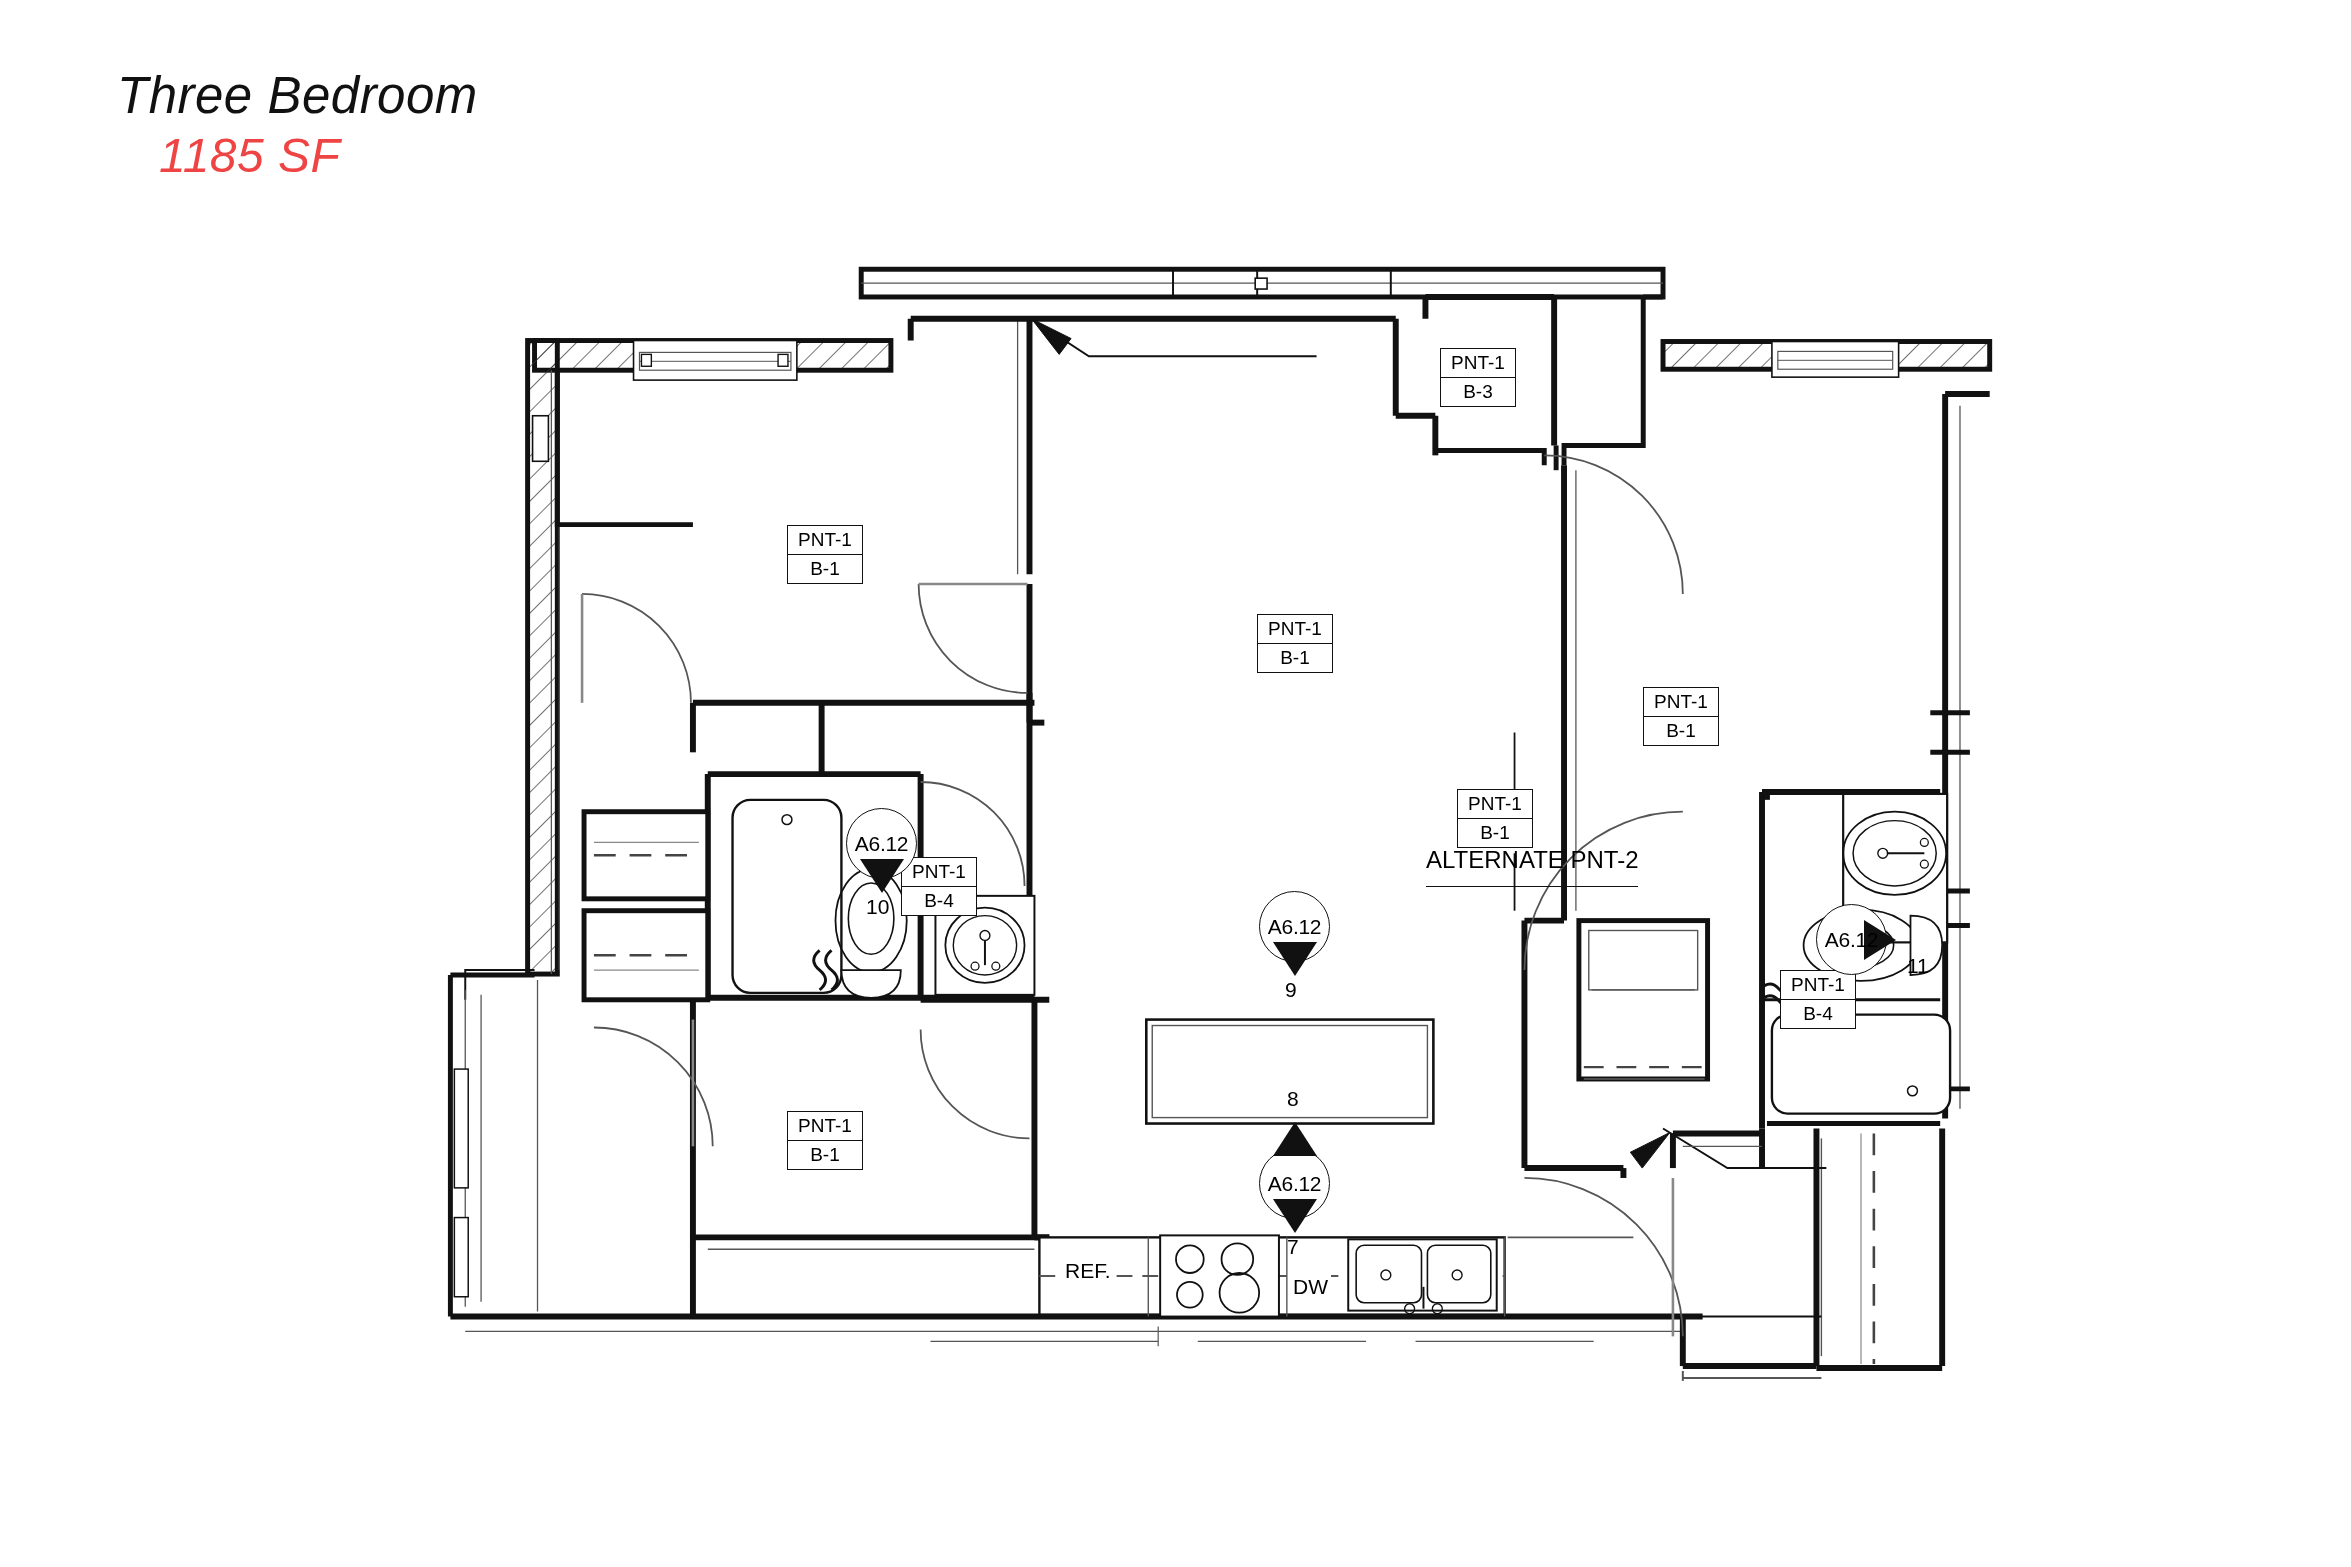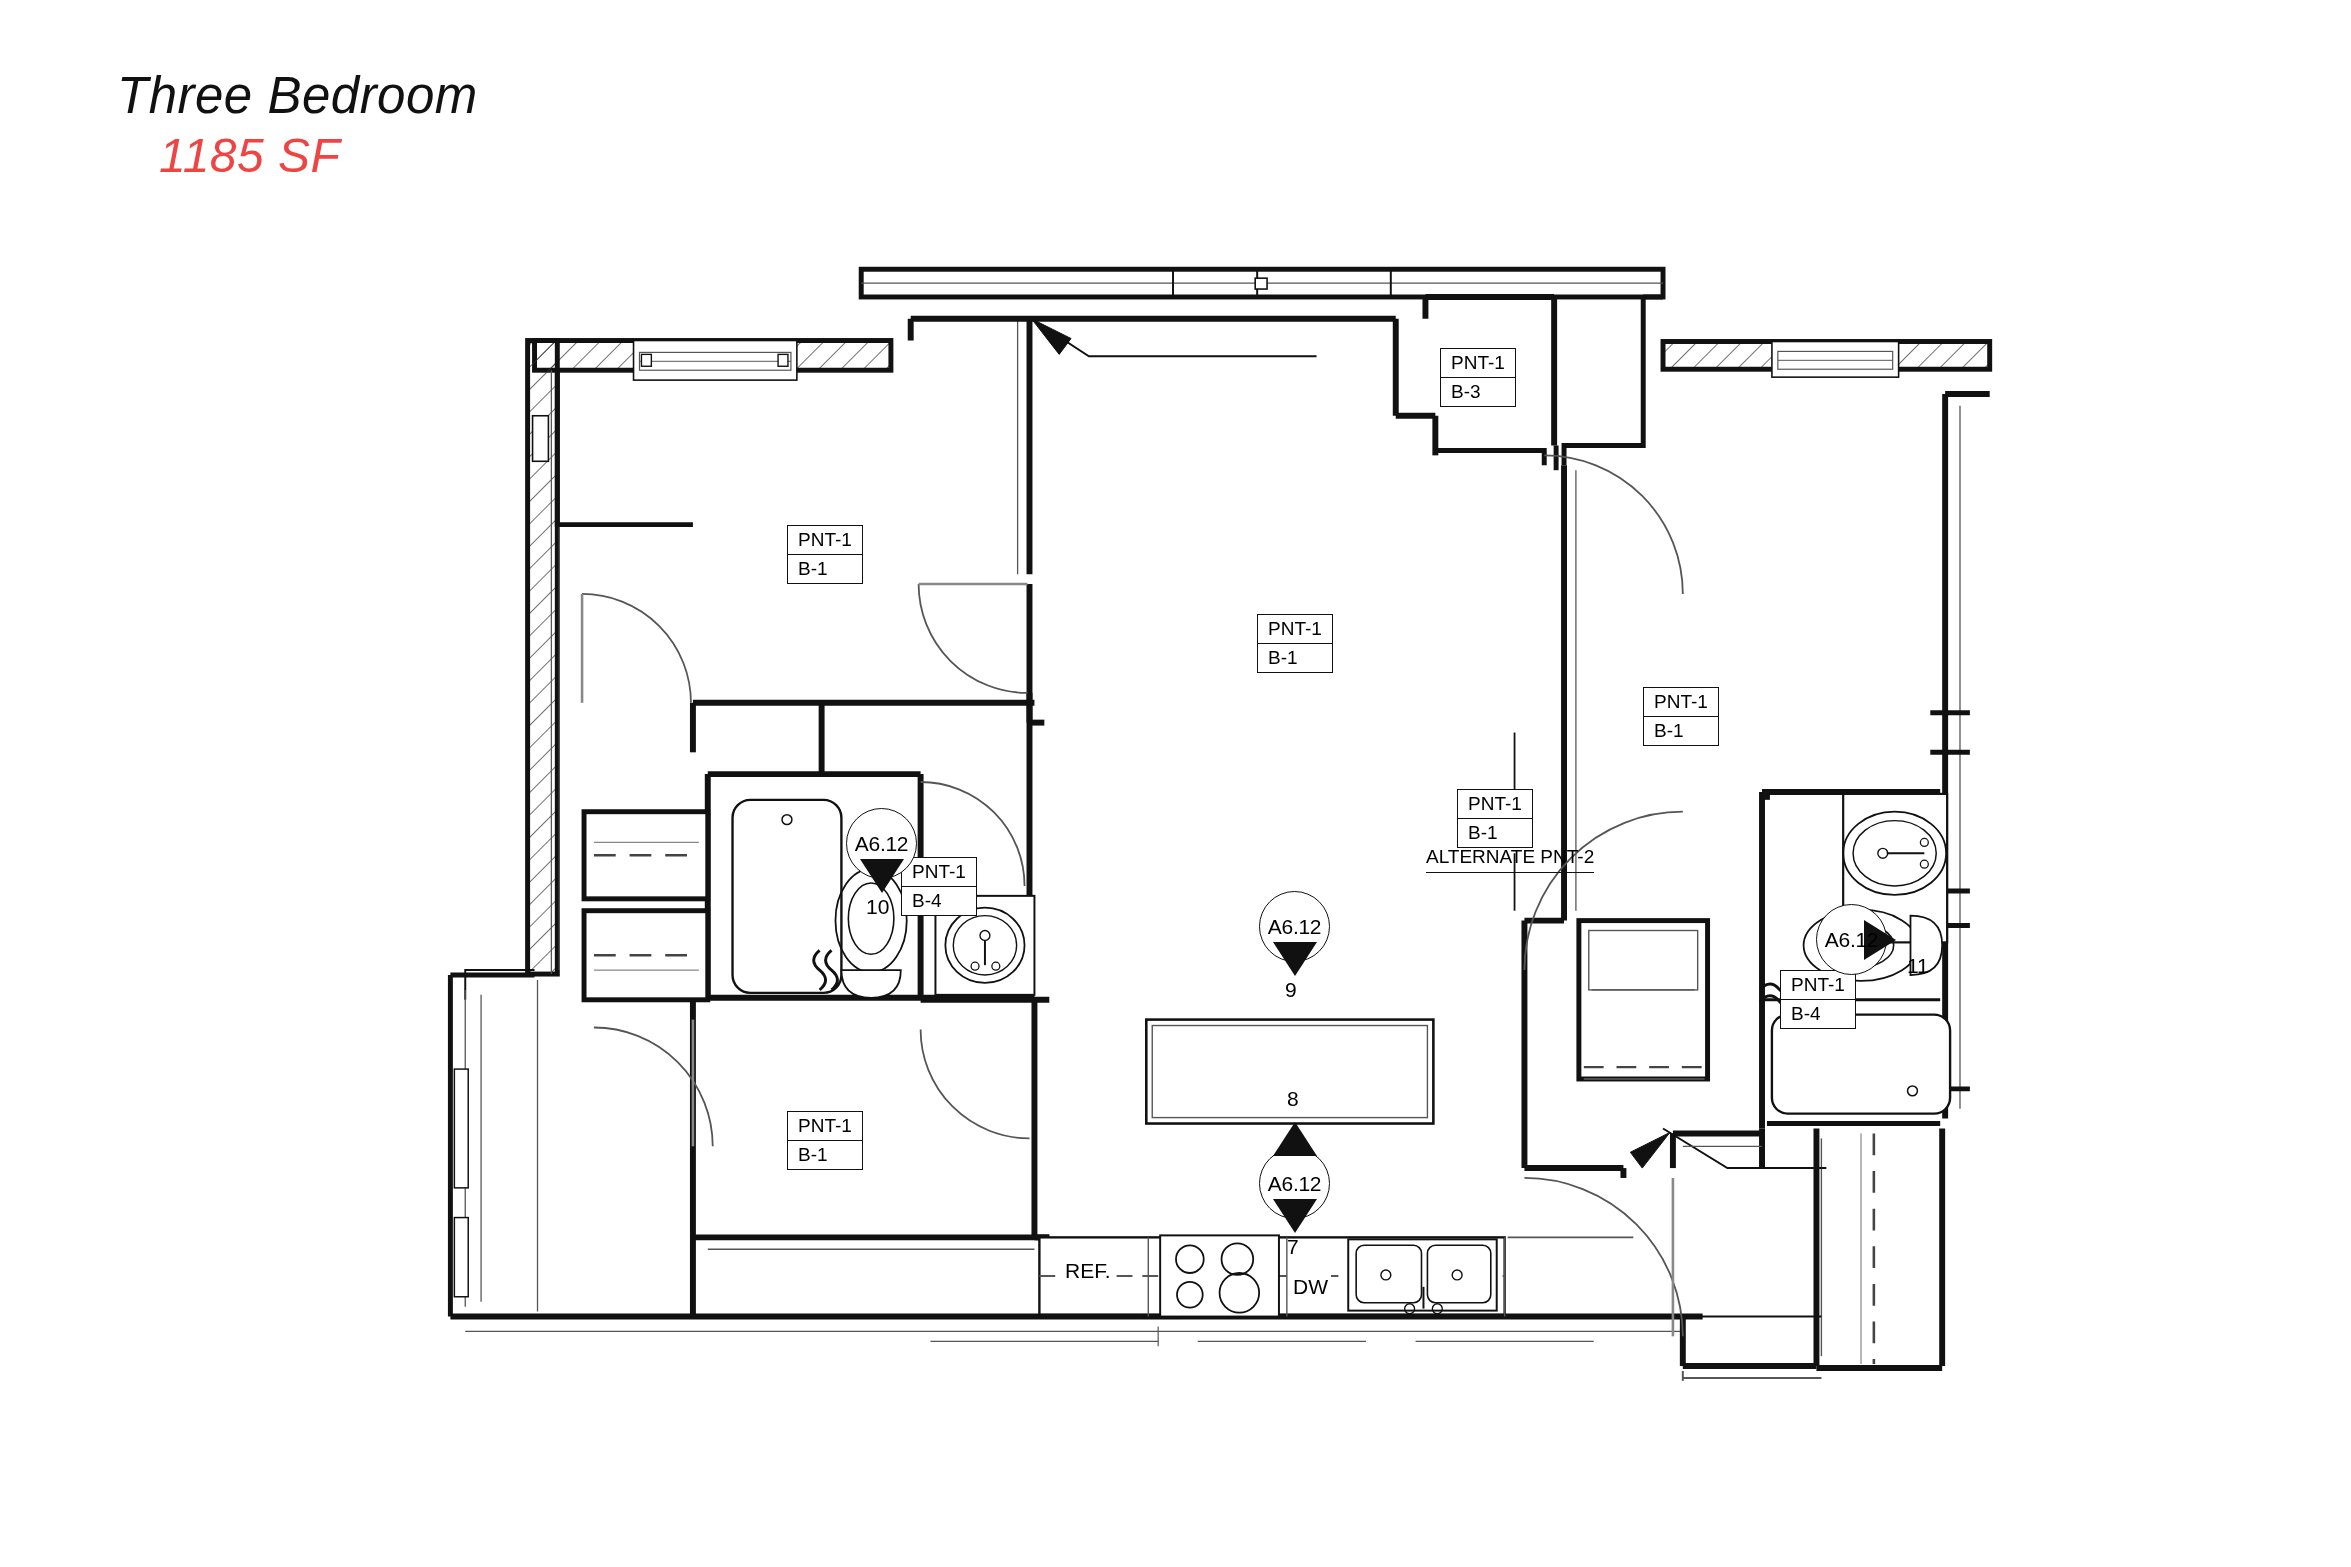--- a/index.html
+++ b/index.html
@@ -7,24 +7,24 @@
        font-family:"Liberation Sans","DejaVu Sans",sans-serif;color:#000;}
   #stage{position:absolute;left:0;top:0;width:2351px;height:1352px;}
   #plan{position:absolute;left:0;top:0;}
 
   .title-block{position:absolute;left:117px;top:69px;}
   .title-main{font-style:italic;font-size:51px;letter-spacing:0.5px;line-height:1.05;color:#111;}
   .title-sub{font-style:italic;font-size:48px;letter-spacing:0.5px;line-height:1.05;color:#ef4444;margin-left:42px;margin-top:8px;}
 
   
   .pnt-tag{position:absolute;border:1.6px solid #111;background:#fff;
-           display:flex;flex-direction:column;text-align:left;}
+           display:flex;flex-direction:column;text-align:center;}
   .pnt-tag .r1{border-bottom:1.6px solid #111;font-size:19px;line-height:26px;padding:1px 10px;white-space:nowrap;}
   .pnt-tag .r2{font-size:19px;line-height:26px;padding:1px 10px;white-space:nowrap;}
-  .alt-note{position:absolute;font-size:19px;white-space:nowrap;border-bottom:1.4px solid #111;padding-bottom:4px;}
+  .alt-note{position:absolute;font-size:24px;white-space:nowrap;border-bottom:1.4px solid #111;padding-bottom:12px;}
 
   
   .callout{position:absolute;width:71px;height:71px;}
   .callout .circ{position:absolute;left:0;top:0;width:71px;height:71px;border:1.7px solid #111;
                  border-radius:50%;background:#fff;box-sizing:border-box;}
   .callout .lbl{position:absolute;left:0;top:0;width:71px;height:71px;display:flex;
                 align-items:center;justify-content:center;font-size:21px;letter-spacing:-0.3px;}
   .tri-d{position:absolute;left:50%;transform:translateX(-50%);top:51px;width:0;height:0;
          border-left:22px solid transparent;border-right:22px solid transparent;border-top:34px solid #111;}
   .tri-u{position:absolute;left:50%;transform:translateX(-50%);top:-26px;width:0;height:0;

